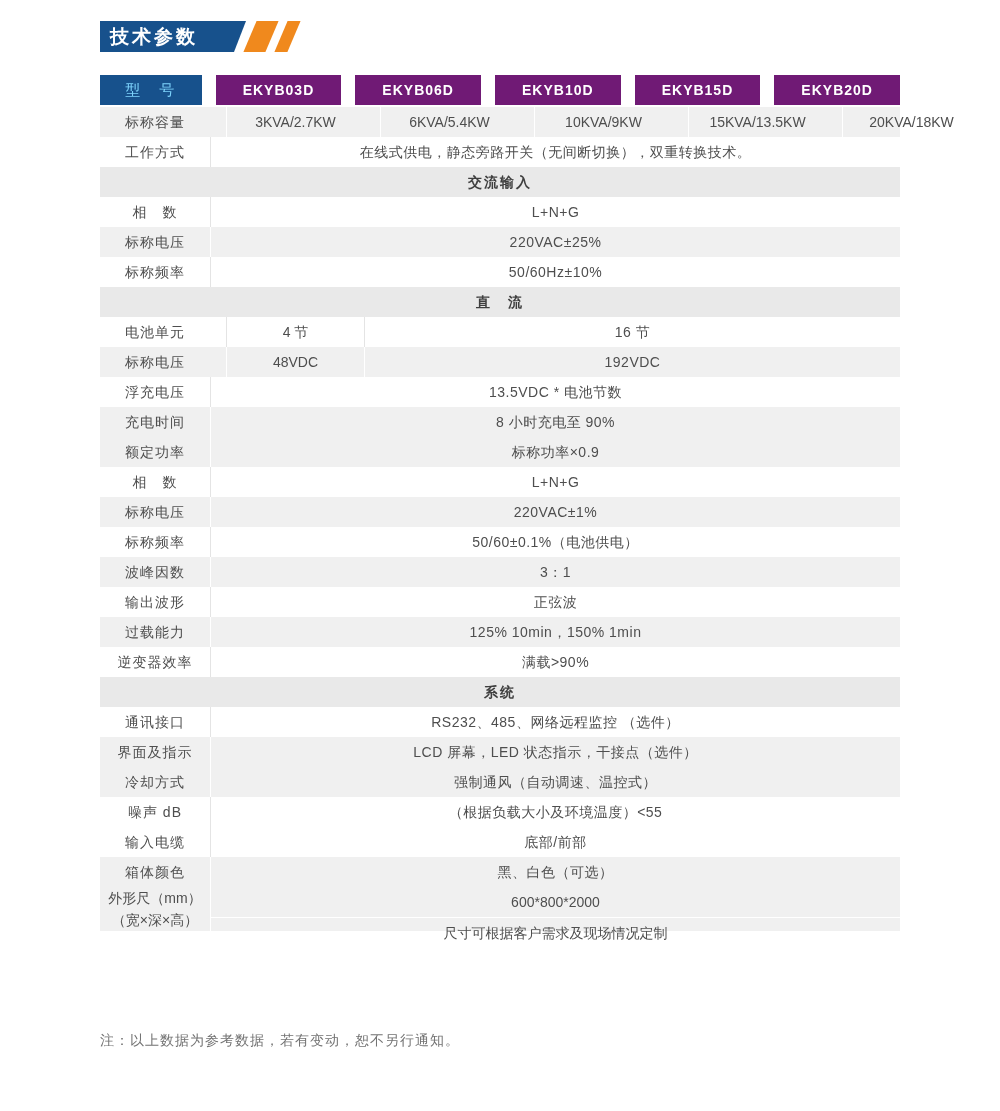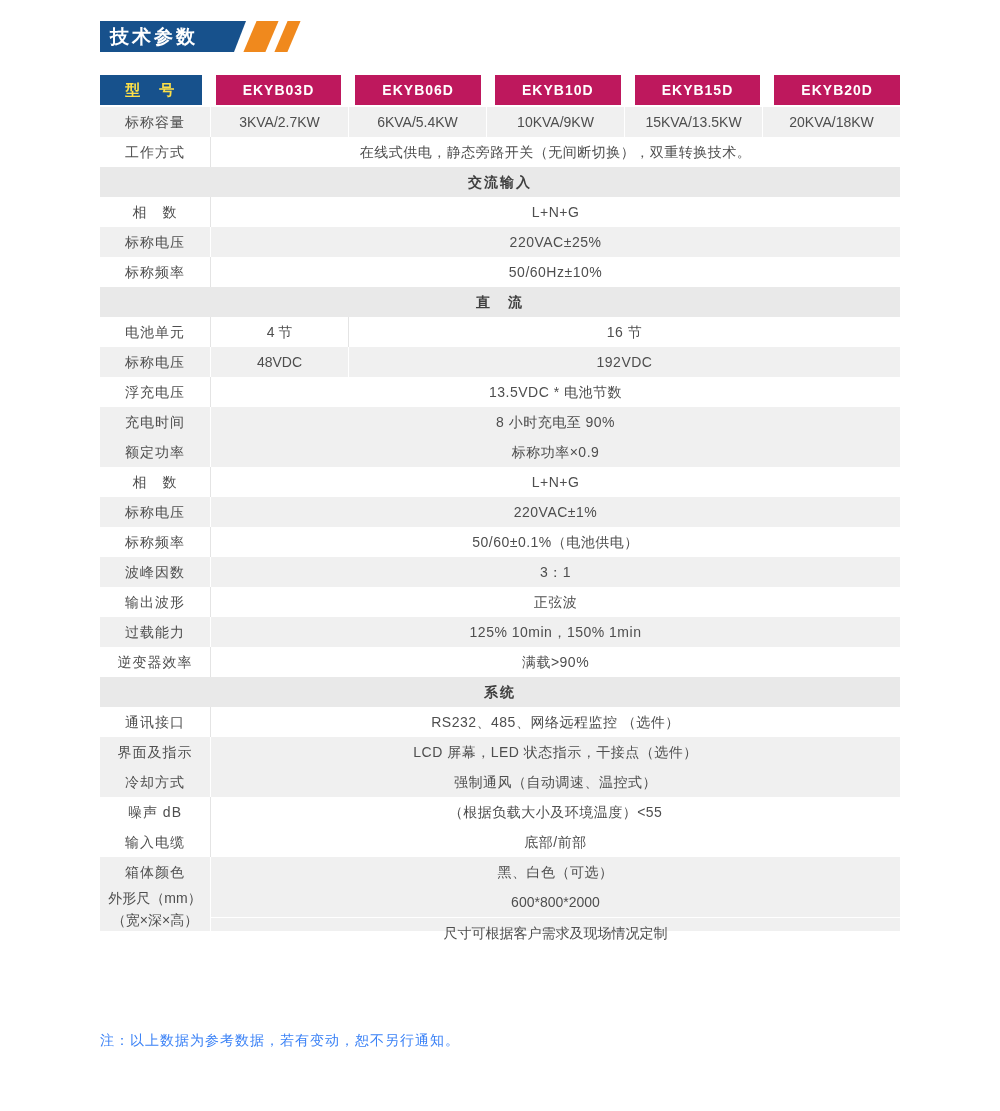--- a/index.html
+++ b/index.html
@@ -14,44 +14,44 @@
                     font-size:19px;font-weight:bold;letter-spacing:3px;}
   .swoosh{position:absolute;top:0;height:31px;background:#F0891D;transform:skewX(-23deg);}
   .swoosh1{left:150px;width:22px;}
   .swoosh2{left:181px;width:13px;}
 
   
   .spec-table{position:absolute;left:100px;top:75px;width:800px;font-size:14px;}
   .row{display:flex;height:30px;line-height:30px;text-align:center;}
   .row.sh-g{background:#F0F0F0;}
   .row.sh-w{background:#ffffff;}
-  .hdr-label{width:110px;background:#17518C;color:#fde047;font-weight:bold;font-size:15px;letter-spacing:2px;}
-  .hdr-model{width:136px;margin-left:14px;background:#be185d;color:#fff;font-weight:bold;
+  .hdr-label{width:110px;background:#17518C;color:#7dd3fc;font-weight:normal;font-size:15px;letter-spacing:2px;}
+  .hdr-model{width:136px;margin-left:14px;background:#701a75;color:#fff;font-weight:bold;
              font-size:14px;letter-spacing:1px;}
   .header-row{margin-bottom:2px;background:#fff;}
   .lbl{width:110px;flex:none;letter-spacing:1px;}
   .val{flex:1;letter-spacing:0.5px;}
-  .col{width:138px;flex:none;box-sizing:border-box;}
+  .col{width:138px;flex:none;box-sizing:border-box;margin-left:16px;}
   .sh-g .vline{border-left:1px solid #ffffff;box-sizing:border-box;}
   .sh-w .vline{border-left:1px solid #E4E4E4;box-sizing:border-box;}
   .section-row{display:block;height:30px;line-height:30px;text-align:center;
                font-weight:bold;color:#3f3f3f;letter-spacing:2px;}
   .section-row.sh-g{background:#E9E9E9;}
   .section-row.sh-w{background:#ffffff;}
   .small{font-size:13px;letter-spacing:0;}
 
   
   .dims-row{display:flex;height:44px;background:#F0F0F0;text-align:center;}
   .dims-label{width:110px;flex:none;display:flex;flex-direction:column;justify-content:center;}
   .dims-label span{line-height:22px;letter-spacing:0;}
   .dims-vals{flex:1;display:flex;flex-direction:column;}
   .dims-vals .dcell{height:30px;line-height:30px;border-left:1px solid #fff;box-sizing:border-box;}
   .dims-vals .dcell + .dcell{border-top:1px solid #ffffff;}
 
-  .footnote{position:absolute;left:100px;top:1032px;font-size:14px;color:#3b82f6;letter-spacing:1px;}
+  .footnote{position:absolute;left:100px;top:1032px;font-size:14px;color:#737373;letter-spacing:1px;}
 </style>
 </head>
 <body>
 
 <div class="page">
 
   <div class="banner">
     <div class="banner-blue">
       <span>技术参数</span>
     </div>

